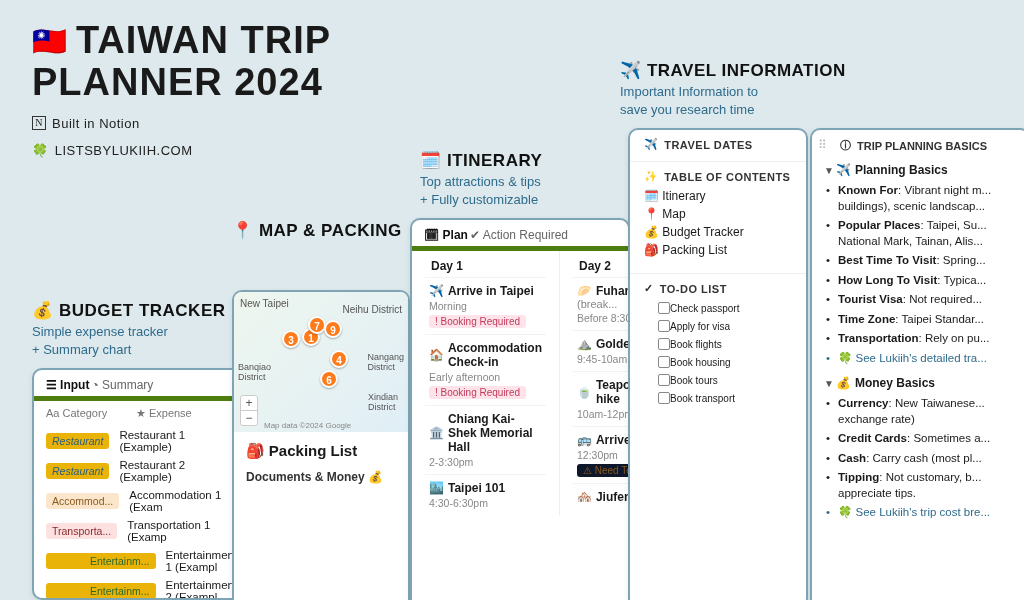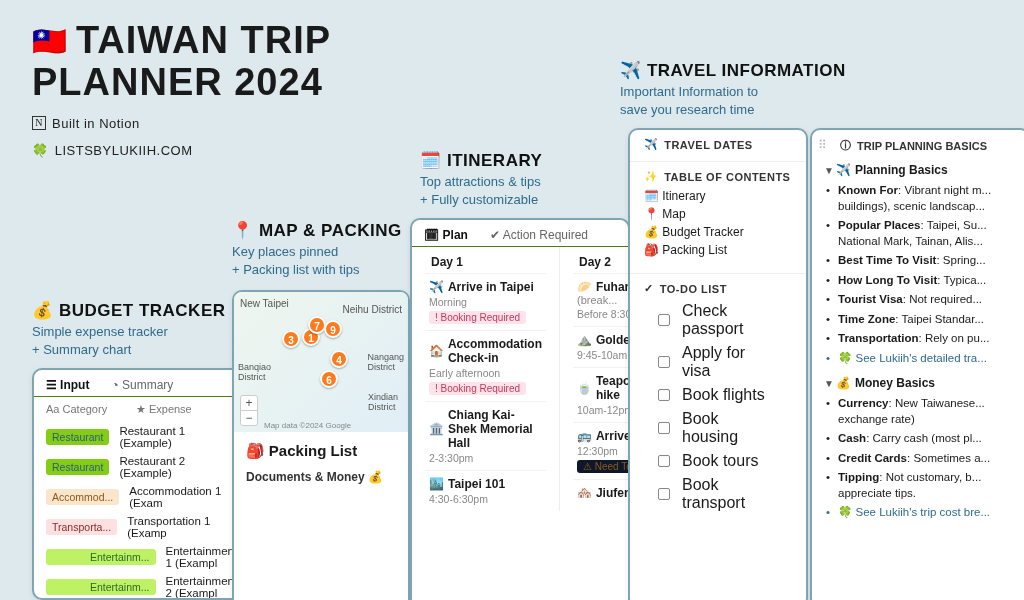--- a/index.html
+++ b/index.html
@@ -22,41 +22,41 @@
 
   .card {
     position: absolute;
     background: #fff;
     border: 2px solid #7fa5b5;
     border-radius: 10px;
     box-shadow: 0 2px 6px rgba(0,0,0,0.08);
     overflow: hidden;
     font-size: 12px;
   }
-  .card .tabrow { display:flex; gap:22px; padding:8px 12px 4px; font-size:12px; color:#666; border-bottom:1px solid #4d7c0f; align-items:center;}
+  .card .tabrow { display:flex; gap:2px; padding:8px 12px 4px; font-size:12px; color:#666; border-bottom:5px solid #4d7c0f; align-items:center;}
   .card .tabrow .active { color:#111; font-weight:600; }
   .card .thead { display:flex; padding:6px 12px; color:#777; font-size:11px; gap:10px; }
   .card .row { display:flex; padding:3px 12px; align-items:center; gap:10px; font-size:11.5px; }
   .tag { display:inline-block; padding:2px 6px; border-radius:3px; font-size:10.5px; }
-  .tag.rest { background:#84cc16; color:#2a5d7e; }
+  .tag.rest { background:#eab308; color:#2a5d7e;font-style:italic; }
   .tag.acc  { background:#fbe6cc; color:#8a5a1e; }
   .tag.tra  { background:#fde1e1; color:#8a2a2a; }
-  .tag.ent  { background:#bef264; color:#2b6a2b;padding-left:44px; }
+  .tag.ent  { background:#eab308; color:#2b6a2b;padding-left:44px; }
 
   .map { height:140px; background: linear-gradient(135deg,#eef6ee,#e0eef6); position:relative; }
   .map .label { position:absolute; font-size:10px; color:#555; }
   .pin { position:absolute; width:18px; height:18px; background:#ff7a1a; border:2px solid #fff; border-radius:50%; color:#fff; font-size:10px; line-height:18px; text-align:center; font-weight:700; box-shadow:0 1px 2px rgba(0,0,0,0.3); }
   .zoom { position:absolute; left:6px; bottom:6px; width:18px; background:#fff; border:1px solid #ccc; border-radius:3px; }
   .zoom div { text-align:center; font-size:12px; line-height:14px; color:#555; }
   .zoom div:first-child { border-bottom:1px solid #ccc; }
   .map-credit { position:absolute; bottom:2px; left:30px; font-size:8px; color:#888; }
 
   .h3 { font-size:15px; font-weight:700; padding:10px 12px 4px; }
   .h4 { font-size:12px; font-weight:700; padding:6px 12px 2px; color:#333; }
-  .chk { display:flex; align-items:center; gap:12px; padding:3px 14px; font-size:16px; }
+  .chk { display:flex; align-items:center; gap:0; padding:3px 14px; font-size:10px; }
   .chk .box { width:12px; height:12px; border:1.3px solid #888; border-radius:2px; flex:none; }
 
   .it-cols { display:flex; }
   .it-col { flex:1; border-right:1px solid #eee; padding:0 13px; }
   .it-col:last-child { border-right:none;}
   .dayhdr { font-size:12px; font-weight:600; padding:8px 6px 4px; }
   .it-item { padding:6px 4px; border-top:1px solid #f2f2f2; }
   .it-item .t { font-size:12px; font-weight:600; display:flex; gap:4px; align-items:center;}
   .it-item .time { font-size:10.5px; color:#888; margin-top:2px; }
   .badge { display:inline-block; font-size:10px; padding:1px 6px; border-radius:3px; margin-top:3px;}
@@ -96,22 +96,20 @@
   </div>
 </div>
 
 <div class="section-label" style="top:300px; left:32px;">
   <div class="title"><span>💰</span> <span>BUDGET TRACKER</span></div>
   <div class="sub" style="white-space:pre-line;">Simple expense tracker
 + Summary chart</div>
 </div>
 <div class="section-label" style="top:220px; left:232px;">
   <div class="title"><span>📍</span> <span>MAP &amp; PACKING</span></div>
-  <div class="sub" style="white-space:pre-line;">Key places pinned
-+ Packing list with tips</div>
 </div>
 <div class="section-label" style="top:150px; left:420px;">
   <div class="title"><span>🗓️</span> <span>ITINERARY</span></div>
   <div class="sub" style="white-space:pre-line;">Top attractions &amp; tips
 + Fully customizable</div>
 </div>
 <div class="section-label" style="top:60px; left:620px;">
   <div class="title"><span>✈️</span> <span>TRAVEL INFORMATION</span></div>
   <div class="sub" style="white-space:pre-line;">Important Information to
 save you research time</div>
@@ -314,19 +312,19 @@
         <li><b>Best Time To Visit</b>: Spring...</li>
         <li><b>How Long To Visit</b>: Typica...</li>
         <li><b>Tourist Visa</b>: Not required...</li>
         <li><b>Time Zone</b>: Taipei Standar...</li>
         <li><b>Transportation</b>: Rely on pu...</li>
         <li class="see">🍀 See Lukiih's detailed tra...</li>
       </ul>
       <div class="group">💰 Money Basics</div>
       <ul>
         <li><b>Currency</b>: New Taiwanese... exchange rate)</li>
+        <li><b>Credit Cards</b>: Sometimes a...</li>
         <li><b>Cash</b>: Carry cash (most pl...</li>
-        <li><b>Credit Cards</b>: Sometimes a...</li>
         <li><b>Tipping</b>: Not customary, b... appreciate tips.</li>
         <li class="see">🍀 See Lukiih's trip cost bre...</li>
       </ul>
     </div>
 </div>
 
 </body></html>

